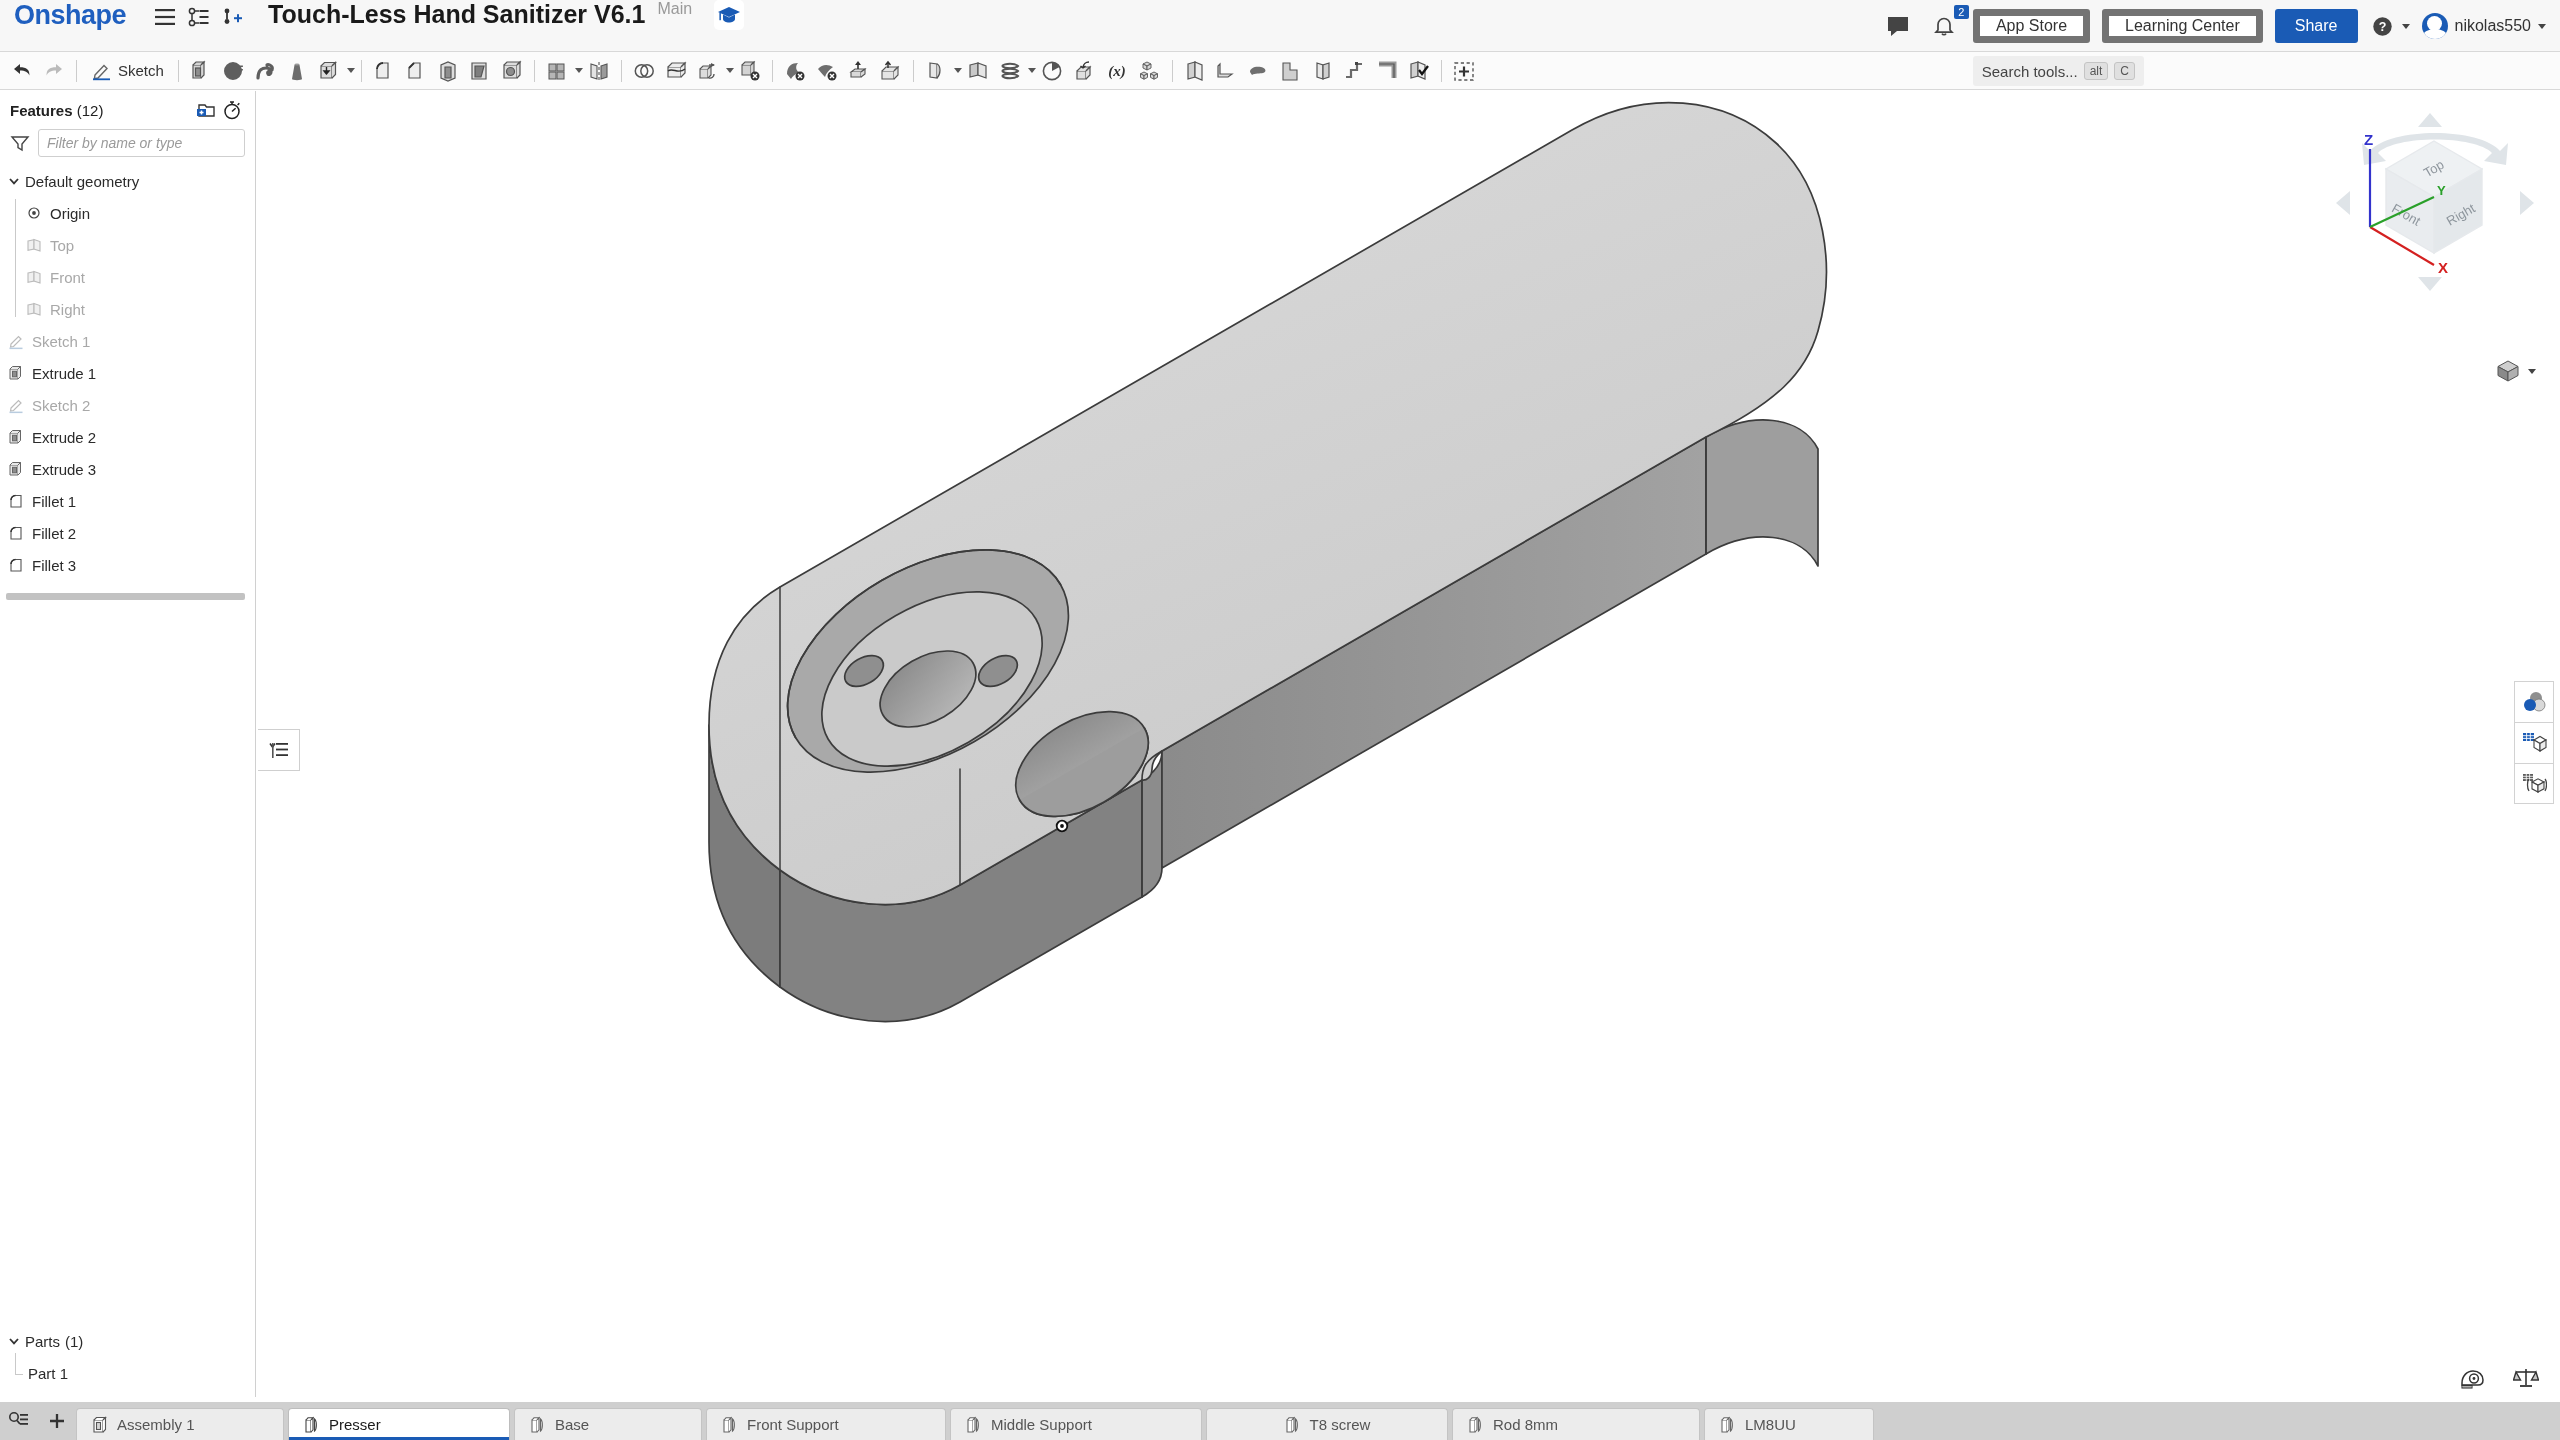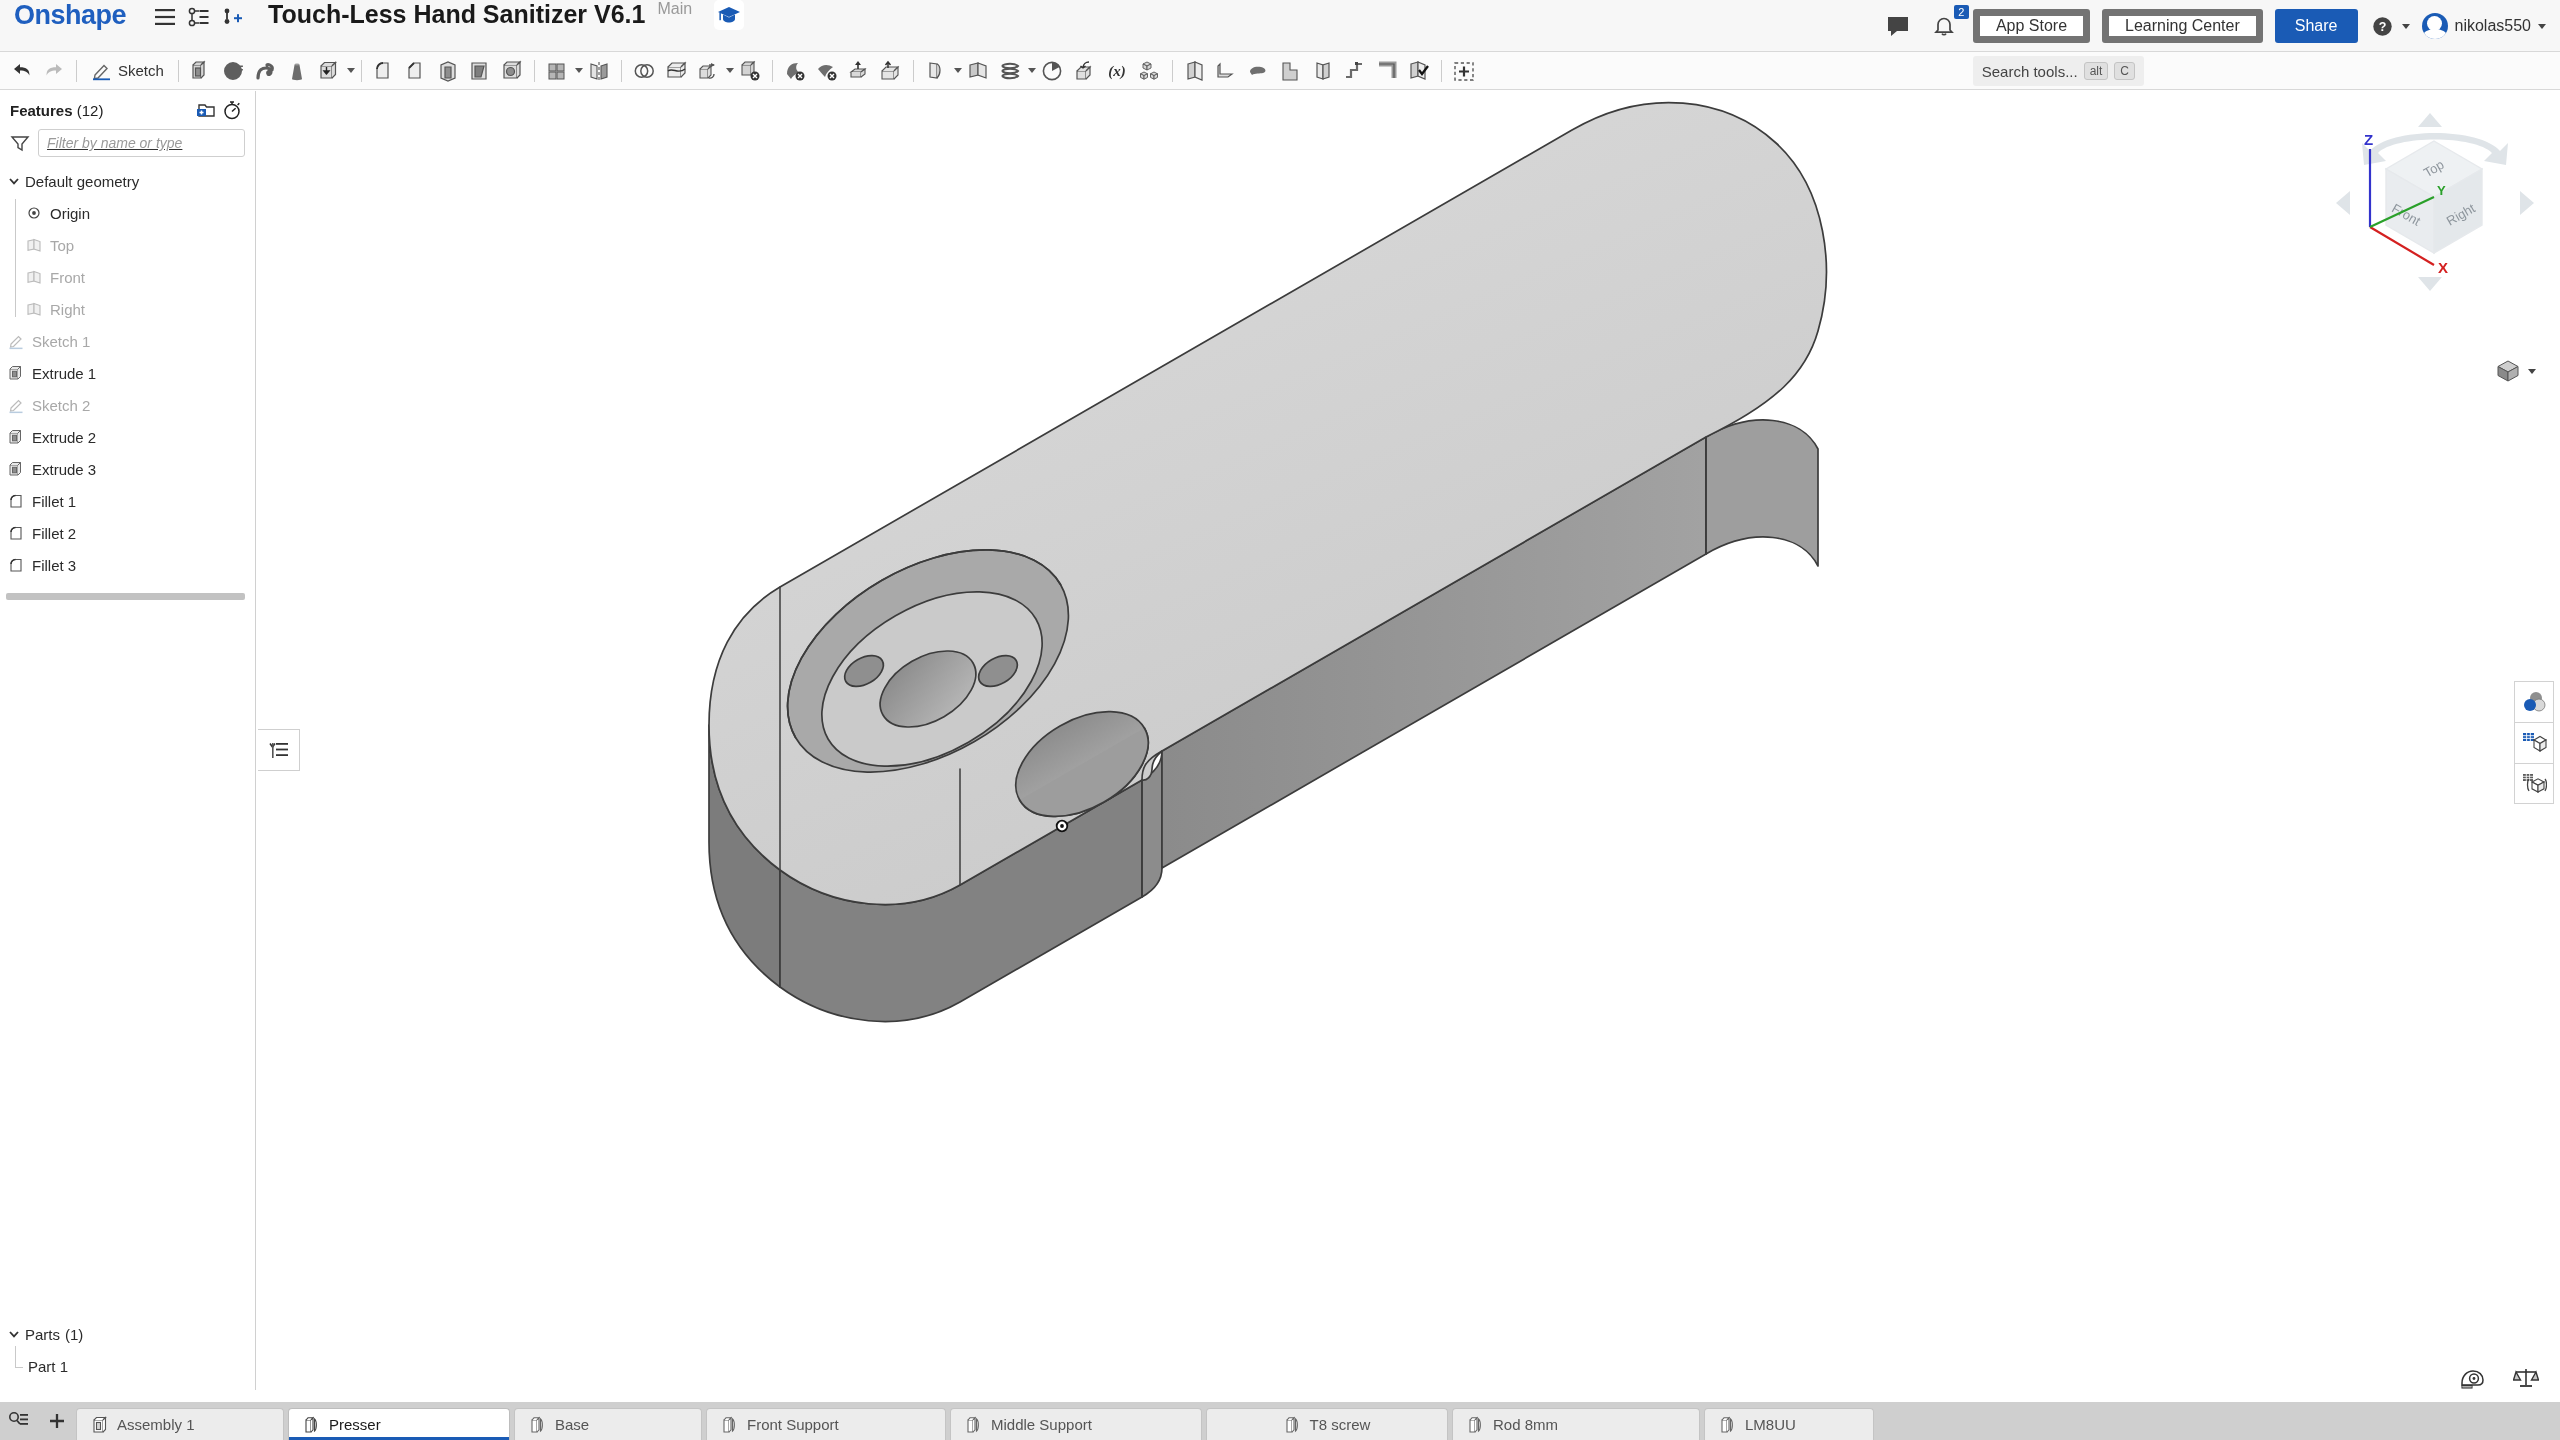--- a/index.html
+++ b/index.html
@@ -100,36 +100,36 @@
   .kbd {
     font-size: 12px; color: #555; background: #e0e0e0;
     border: 1px solid #c4c4c4; border-radius: 3px; padding: 1px 5px;
   }
 
   
   #main { position: absolute; top: 91px; left: 0; right: 0; bottom: 38px; }
 
   
   #left-panel {
-    position: absolute; left: 0; top: 0; bottom: 12px; width: 256px;
+    position: absolute; left: 0; top: 0; bottom: 5px; width: 256px;
     background: #fff; border-right: 1px solid #d0d0d0;
   }
   #features-header {
     display: flex; align-items: center; height: 30px;
     padding: 0 10px; margin-top: 4px;
   }
   #features-title { font-size: 15px; color: #222; font-weight: bold; }
   #features-title .count { font-weight: normal; }
   #features-header .spacer { flex: 1; }
   .fh-icon { width: 26px; height: 26px; display:flex; align-items:center; justify-content:center; cursor:pointer; }
   #filter-row { display: flex; align-items: center; padding: 4px 10px 6px 10px; gap: 8px; }
   #filter-input {
     flex: 1; height: 28px; border: 1px solid #cfcfcf; border-radius: 3px;
     padding: 0 8px; font-size: 14px; font-family: "Liberation Sans", sans-serif;
-    color: #333; background: #fff; text-decoration: underline;
+    color: #333; background: #fff;
   }
   #filter-input::placeholder { color: #9a9a9a; font-style: italic; }
   #tree { padding-top: 2px; position: relative; }
   .tree-row {
     display: flex; align-items: center; height: 32px;
     padding-left: 6px; font-size: 15px; color: #2b2b2b; cursor: pointer;
     position: relative;
   }
   .tree-row.dim { color: #a8a8a8; }
   .tree-row.child { padding-left: 24px; }

